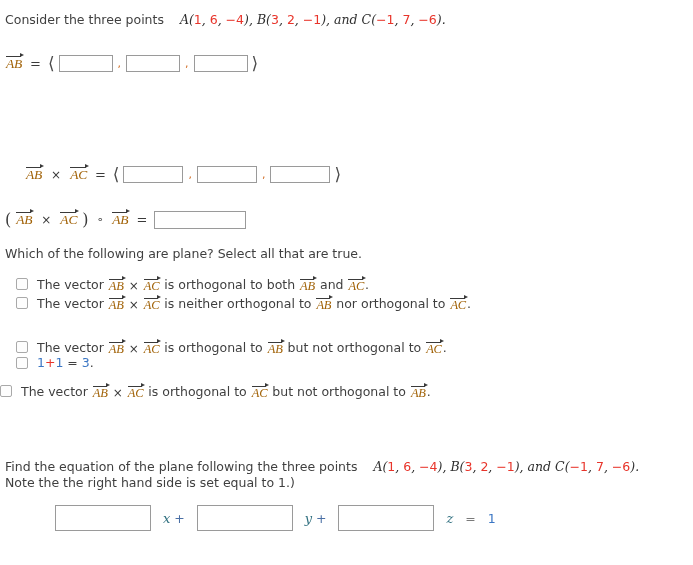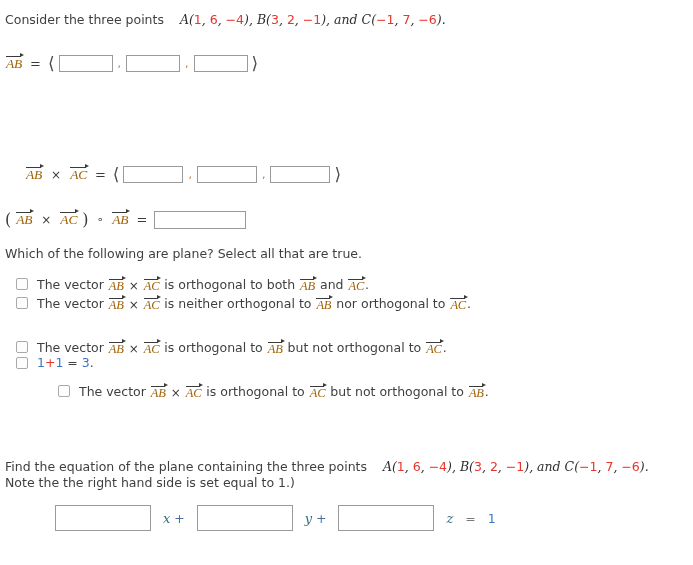--- a/index.html
+++ b/index.html
@@ -244,27 +244,27 @@
   <div class="cbrow" style="left:16px; top:325px;margin-top:13px;">
     <span class="cbox"></span>
     <span class="cbtext"><span>The vector</span>&nbsp;<span class="vec small"><span class="arw"></span><span class="lbl">AB</span></span><span class="times">×</span><span class="vec small"><span class="arw"></span><span class="lbl">AC</span></span>&nbsp;<span>is orthogonal to</span>&nbsp;<span class="vec small"><span class="arw"></span><span class="lbl">AB</span></span>&nbsp;<span>but not orthogonal to</span>&nbsp;<span class="vec small"><span class="arw"></span><span class="lbl">AC</span></span><span>.</span></span>
   </div>
 
   <div class="cbrow" style="left:16px; top:355px;justify-content:space-between;">
     <span class="cbox"></span>
     <span class="cbtext"><span class="blu">1</span><span class="num">+</span><span class="blu">1</span><span> = </span><span class="blu">3</span><span>.</span></span>
   </div>
 
-  <div class="cbrow" style="left:34px; top:382px;padding-left:24px;">
+  <div class="cbrow" style="left:0; top:382px;">
     <span class="cbox"></span>
     <span class="cbtext"><span>The vector</span>&nbsp;<span class="vec small"><span class="arw"></span><span class="lbl">AB</span></span><span class="times">×</span><span class="vec small"><span class="arw"></span><span class="lbl">AC</span></span>&nbsp;<span>is orthogonal to</span>&nbsp;<span class="vec small"><span class="arw"></span><span class="lbl">AC</span></span>&nbsp;<span>but not orthogonal to</span>&nbsp;<span class="vec small"><span class="arw"></span><span class="lbl">AB</span></span><span>.</span></span>
   </div>
 
   <div class="row prose" style="left:5px; top:459px;">
-    <span>Find the equation of the plane containing the three points</span>
+    <span>Find the equation of the plane following the three points</span>
     <span>&nbsp;&nbsp;</span>
     <span><span class="pt">A</span><span class="pt">(</span><span class="num">1</span><span class="pt">,&nbsp;</span><span class="num">6</span><span class="pt">,&nbsp;</span><span class="num">−4</span><span class="pt">)</span></span><span class="pt">,&nbsp;</span><span><span class="pt">B</span><span class="pt">(</span><span class="num">3</span><span class="pt">,&nbsp;</span><span class="num">2</span><span class="pt">,&nbsp;</span><span class="num">−1</span><span class="pt">)</span></span><span class="pt">,&nbsp;</span><span class="pt ital">and</span><span class="pt">&nbsp;</span><span><span class="pt">C</span><span class="pt">(</span><span class="num">−1</span><span class="pt">,&nbsp;</span><span class="num">7</span><span class="pt">,&nbsp;</span><span class="num">−6</span><span class="pt">)</span></span><span class="pt">.</span>
   </div>
 
   <div class="row prose" style="left:5px; top:475px;">Note the the right hand side is set equal to 1.)</div>
 
   <div class="row" style="left:55px; top:505px;">
     <input class="box plane" type="text" value="" style="">
     <span>&nbsp;</span>
     <span class="varlabel">x</span>

